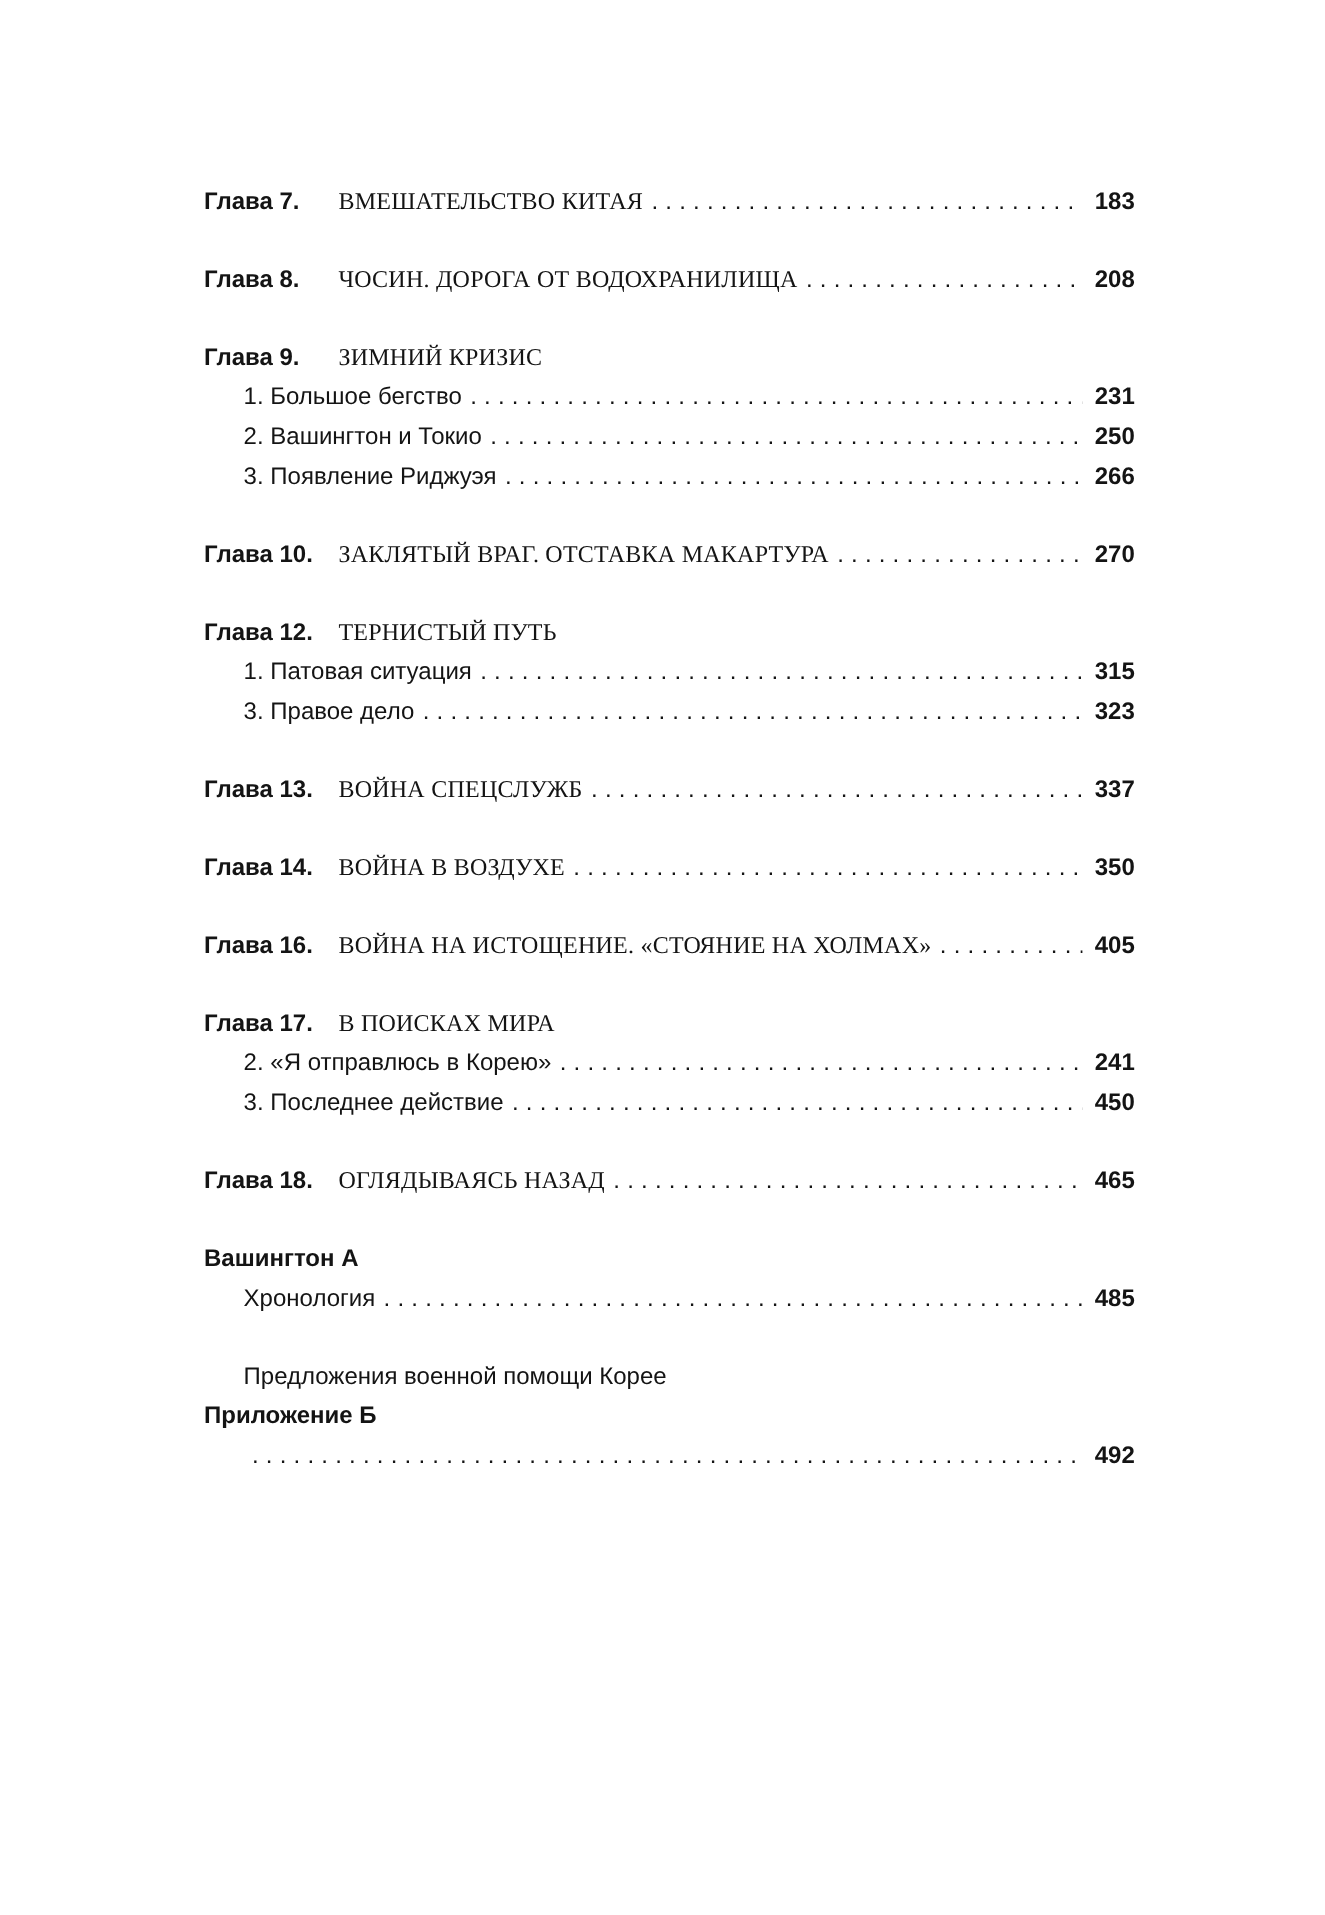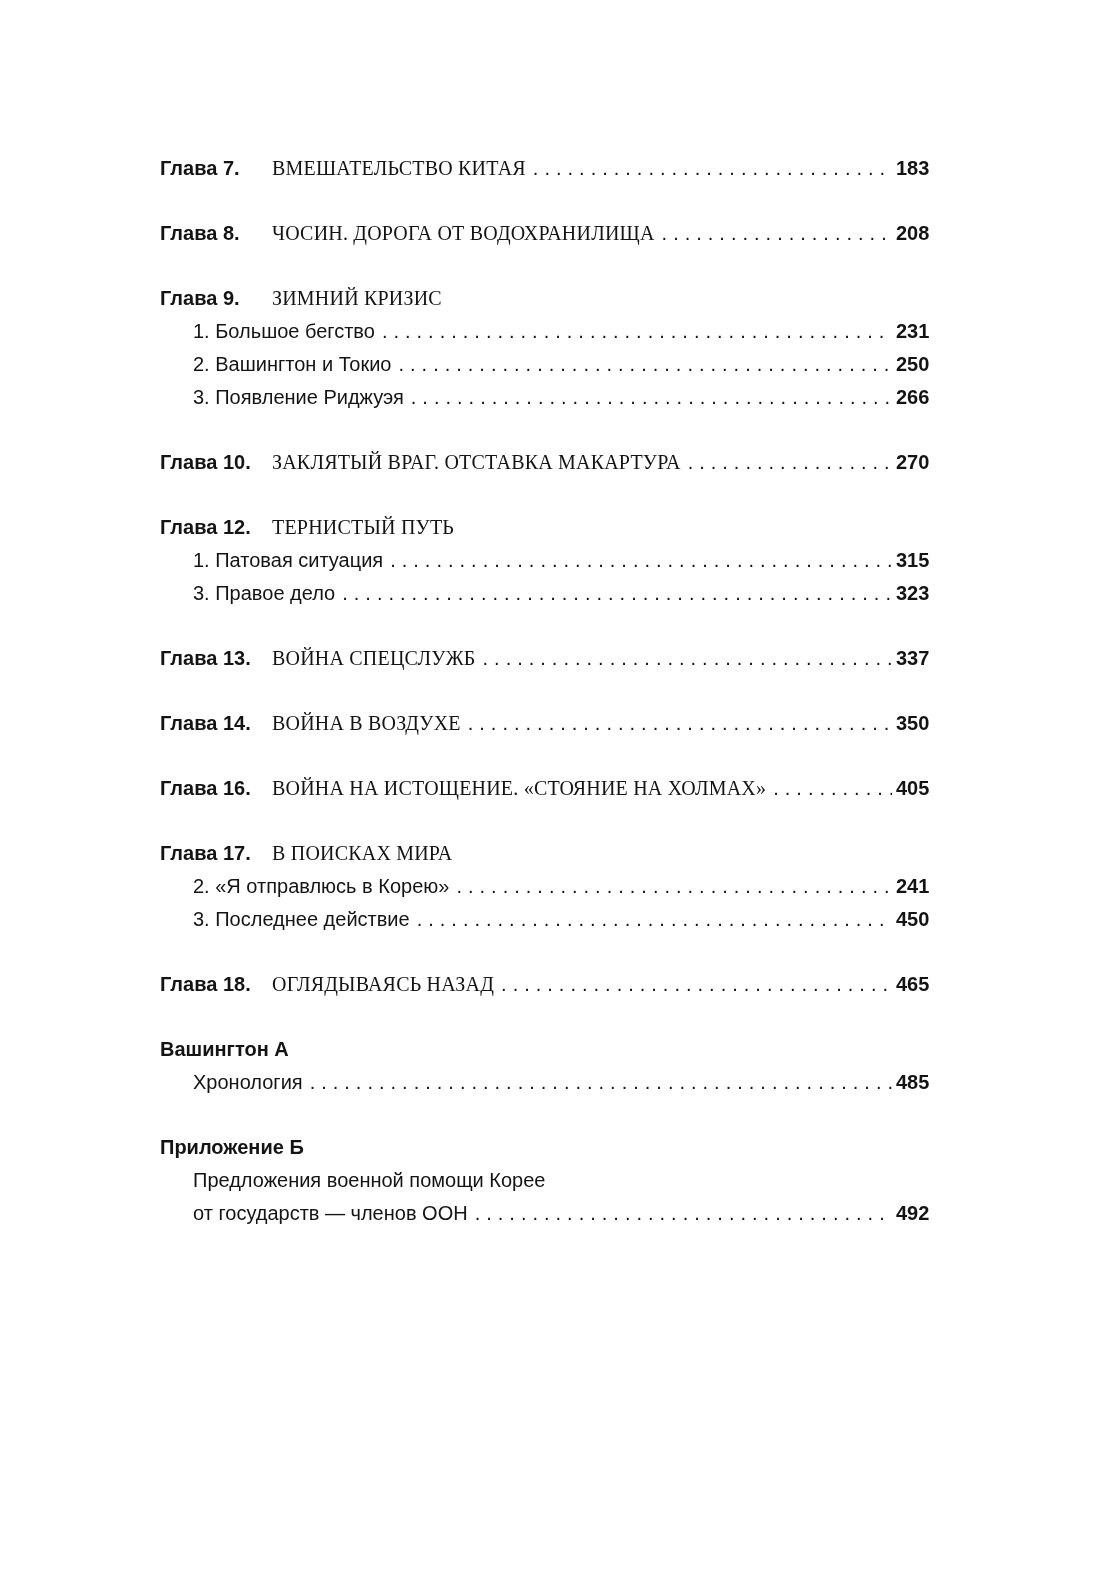--- a/index.html
+++ b/index.html
@@ -7,21 +7,21 @@
   body {
     width: 1104px;
     height: 1596px;
     position: relative;
     font-family: "Liberation Sans", "DejaVu Sans", sans-serif;
     color: #141414;
     overflow: hidden;
   }
   .toc {
     position: absolute;
-    left: 160px;
+    left: 170px;
     top: 152px;
     width: 782px;
   }
   .block { margin-bottom: 32px; }
   .row {
     display: flex;
     align-items: baseline;
     font-size: 20px;
     line-height: 33px;
   }
@@ -40,21 +40,21 @@
   }
   .dots::after {
     content: "........................................................................................................................";
     letter-spacing: 6px;
     font-weight: 400;
     font-size: 20px;
   }
   .pagenum {
     flex: 0 0 auto;
     min-width: 46px;
-    text-align: left;
+    text-align: center;
     font-weight: 700;
     white-space: nowrap;
   }
 </style>
 </head>
 <body>
 
 <div class="toc">
   <div>
       <div class="block chapter-block">
@@ -170,26 +170,25 @@
         <div class="row head">
           <span class="label">Вашингтон А</span>
         </div>
         <div class="row sub">
           <span class="subtext">Хронология</span>
           <span class="dots"></span>
           <span class="pagenum">485</span>
         </div>
       </div>
       <div class="block appendix-block">
+        <div class="row sub">
+          <span class="subtext">Предложения военной помощи Корее</span>
+        </div>
         <div class="row head">
           <span class="label">Приложение Б</span>
         </div>
         <div class="row sub">
-          <span class="subtext">Предложения военной помощи Корее</span>
-        </div>
-        <div class="row sub">
-          <span class="subtext">от государств — членов ООН</span>
           <span class="dots"></span>
           <span class="pagenum">492</span>
         </div>
       </div>
     </div>
 </div>
 
 </body></html>

